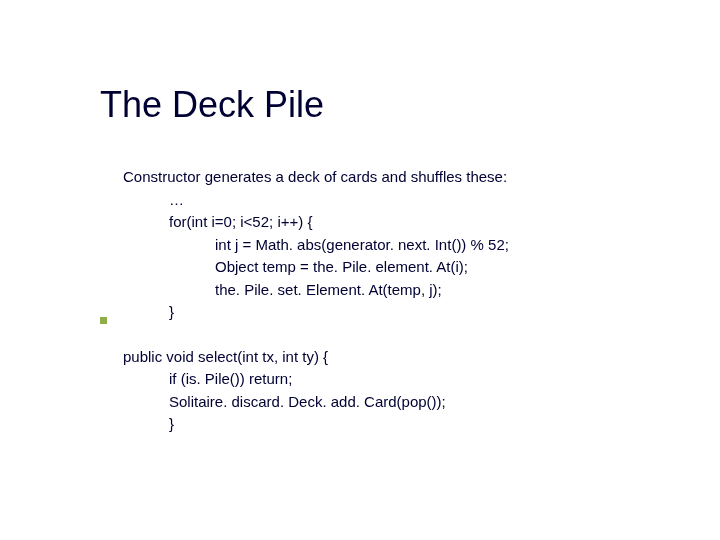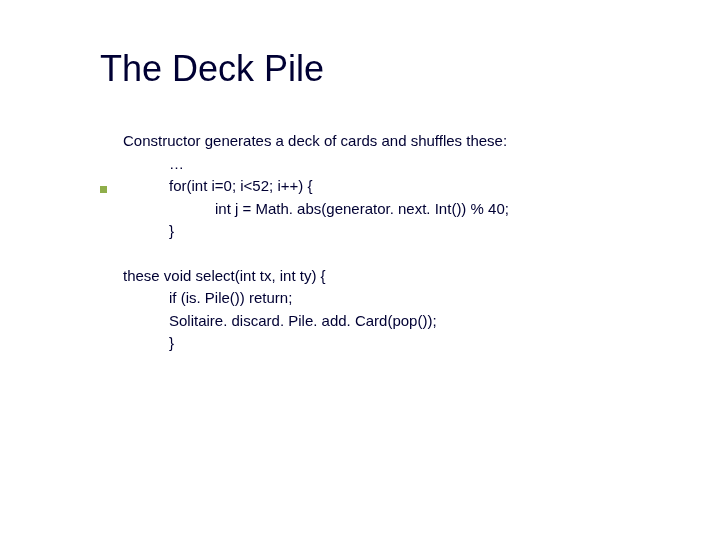--- a/index.html
+++ b/index.html
@@ -6,35 +6,35 @@
   body {
     width: 720px;
     height: 540px;
     background: #ffffff;
     font-family: Verdana, Geneva, sans-serif;
     color: #000033;
     position: relative;
     overflow: hidden;
   }
   .slide {
-    padding: 48px 90px 0 100px;
+    padding: 84px 90px 0 100px;
   }
   .title {
     font-size: 36px;
     font-weight: normal;
     color: #000033;
     margin-bottom: 40px;
   }
   .content {
     font-size: 15px;
     line-height: 1.5;
   }
   .bullet-row {
     display: flex;
-    align-items: center;
+    align-items: flex-end;
     margin-bottom: 2px;
   }
   .bullet {
     width: 7px;
     height: 7px;
     background: #8fae4a;
     margin-top: 7px;
     margin-right: 16px;
     flex-shrink: 0;
   }
@@ -55,26 +55,28 @@
   <h1 class="title">The Deck Pile</h1>
 
   <div class="content">
 
     <div class="bullet-row">
       <div class="bullet"></div>
       <div class="bullet-text">
         <div>Constructor generates a deck of cards and shuffles these:</div>
         <div class="indent1">…</div>
         <div class="indent1">for(int i=0; i&lt;52; i++) {</div>
-        <div class="indent2">int j = Math. abs(generator. next. Int()) % 40;</div>
+        <div class="indent2">int j = Math. abs(generator. next. Int()) % 52;</div>
+        <div class="indent2">Object temp = the. Pile. element. At(i);</div>
+        <div class="indent2">the. Pile. set. Element. At(temp, j);</div>
         <div class="indent1">}</div>
       </div>
     </div>
 
     <div class="block2">
-      <div>these void select(int tx, int ty) {</div>
+      <div>public void select(int tx, int ty) {</div>
       <div class="indent1">if (is. Pile()) return;</div>
-      <div class="indent1">Solitaire. discard. Pile. add. Card(pop());</div>
+      <div class="indent1">Solitaire. discard. Deck. add. Card(pop());</div>
       <div class="indent1">}</div>
     </div>
 
   </div>
 </div>
 
 </body></html>

